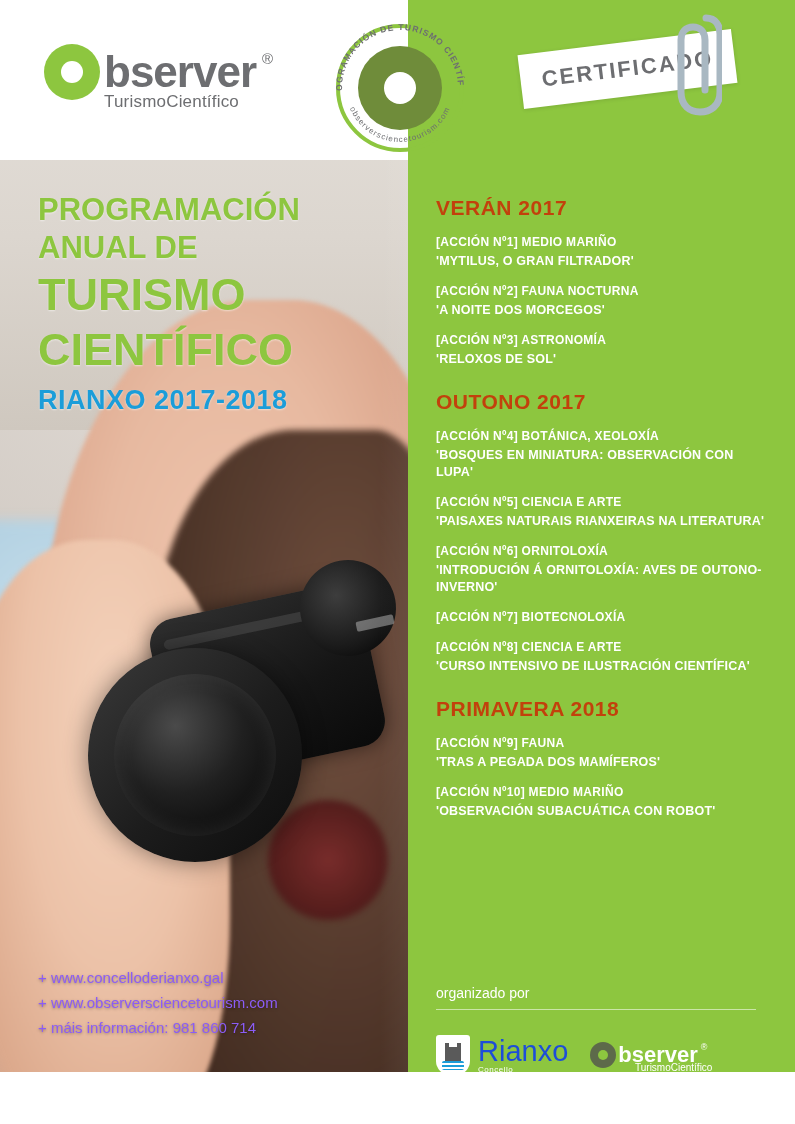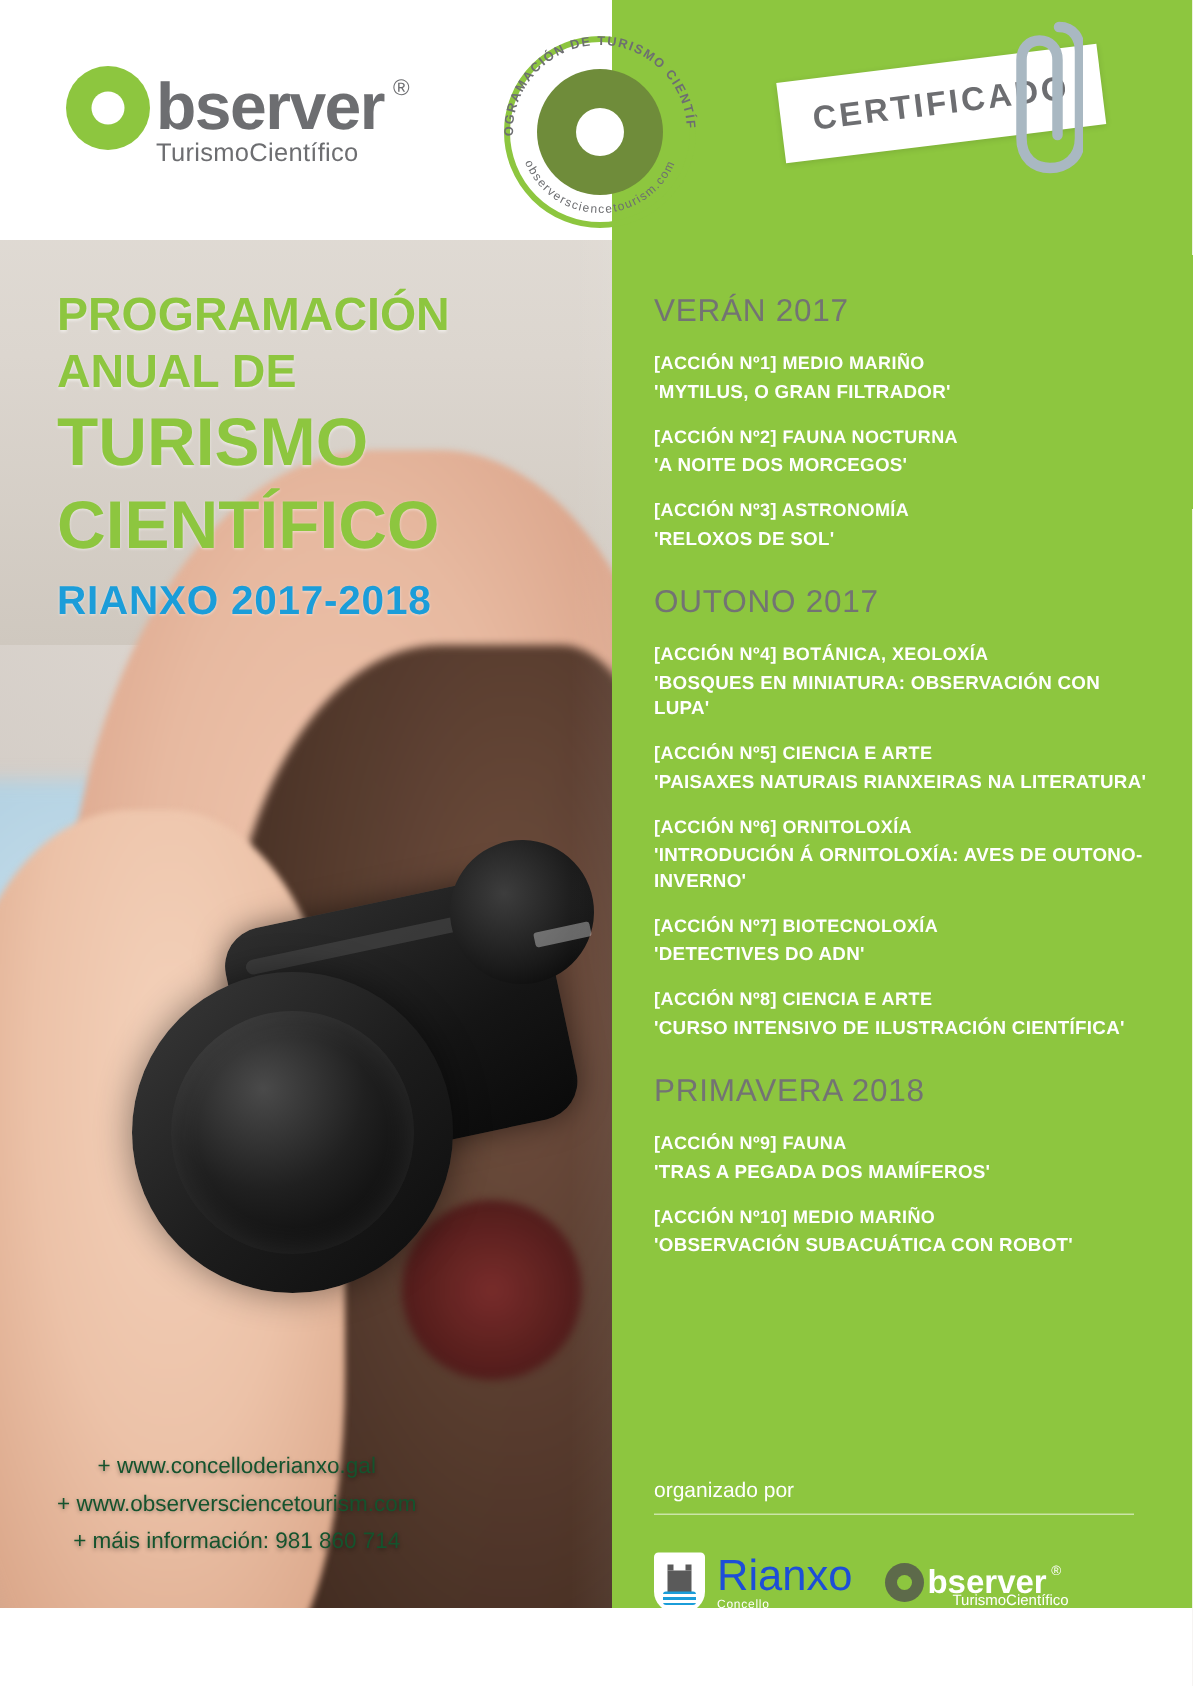--- a/index.html
+++ b/index.html
@@ -183,31 +183,30 @@
     font-size: 27px; font-weight: bold; color: #1b9dd9;
     letter-spacing: .5px;
     text-shadow: 0 1px 2px rgba(255,255,255,.5);
   }
 
   
   .links {
     position: absolute; left: 38px; bottom: 32px; z-index: 5;
   }
   .links div {
-    font-size: 15px; color: #14532d; line-height: 25px;
+    font-size: 15px; color: #8b5cf6; line-height: 25px;
     text-shadow: 0 1px 3px rgba(0,0,0,.35);
-    text-align: center;
   }
 
   
   .program {
     position: absolute; left: 436px; top: 196px; width: 330px; z-index: 5;
   }
   .season {
-    font-size: 21px; font-weight: normal; color: #737373;
+    font-size: 21px; font-weight: bold; color: #c2410c;
     letter-spacing: .5px; margin-bottom: 14px;
   }
   .season.s2 { margin-top: 22px; }
   .action { margin-bottom: 13px; }
   .action-head {
     font-size: 12px; font-weight: bold; color: #ffffff;
     letter-spacing: .3px; line-height: 17px;
   }
   .action-title {
     font-size: 12.5px; font-weight: bold; color: #ffffff;
@@ -374,21 +373,20 @@
       </div>
       <div class="action">
         <div class="action-head">[ACCIÓN Nº6] ORNITOLOXÍA</div>
         <div class="action-title">'INTRODUCIÓN Á ORNITOLOXÍA: AVES DE OUTONO-INVERNO'</div>
       </div>
     </div>
 
     <div>
       <div class="action">
         <div class="action-head">[ACCIÓN Nº7] BIOTECNOLOXÍA</div>
-        <div class="action-title">'DETECTIVES DO ADN'</div>
       </div>
       <div class="action">
         <div class="action-head">[ACCIÓN Nº8] CIENCIA E ARTE</div>
         <div class="action-title">'CURSO INTENSIVO DE ILUSTRACIÓN CIENTÍFICA'</div>
       </div>
     </div>
 
     <div>
       <div class="season s2">PRIMAVERA 2018</div>
       <div class="action">

